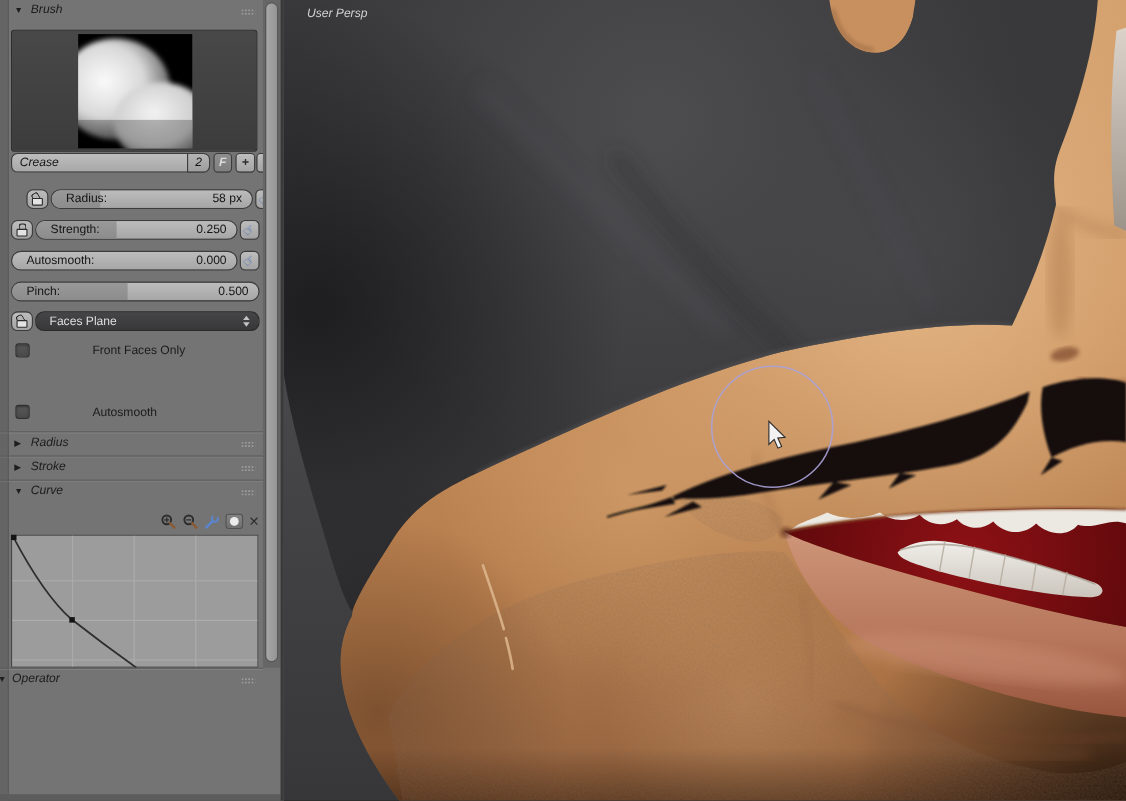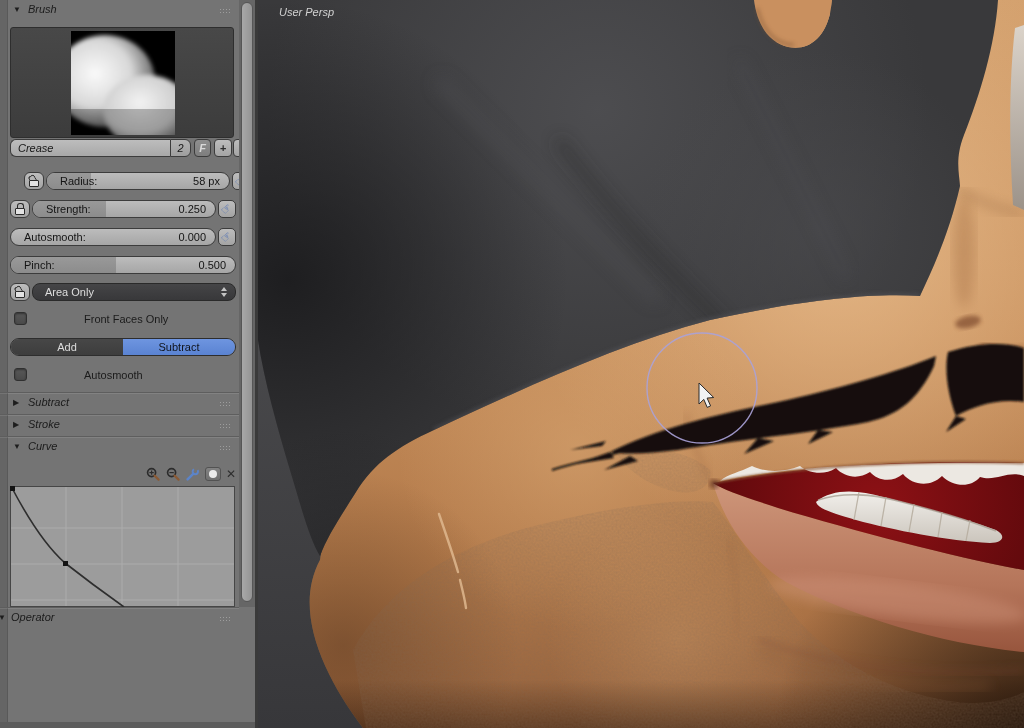--- a/index.html
+++ b/index.html
@@ -175,46 +175,42 @@
     </div>
 
     <div class="row" style="top:283px;">
       <div class="iconbtn">
         <div class="lock unlocked">
             <div class="shackle"></div>
             <div class="body"></div>
           </div>
       </div>
       <div class="dropdown">
-        <span>Area Only</span>
+        <span>Faces Plane</span>
         <span class="arrows">
             <i class="up"></i>
             <i class="dn"></i>
           </span>
       </div>
     </div>
 
     <div class="cbrow" style="top:312px;">
       <div class="cbox"></div>
       <span class="cblab">Front Faces Only</span>
     </div>
 
-    <div class="segment">
-      <div class="seg off">Add</div>
-      <div class="seg on">Subtract</div>
-    </div>
 
     <div class="cbrow" style="top:368px;">
       <div class="cbox"></div>
       <span class="cblab">Autosmooth</span>
     </div>
 
     <div class="phead" style="top:392px;">
       <span class="tri">▶</span>
-      <span class="lab">Subtract</span>
+      <span class="lab">Radius</span>
       <span class="grip"></span>
     </div>
     <div class="phead" style="top:414px;">
       <span class="tri">▶</span>
       <span class="lab">Stroke</span>
       <span class="grip"></span>
     </div>
     <div class="phead" style="top:436px;">
       <span class="tri">▼</span>
       <span class="lab">Curve</span>

